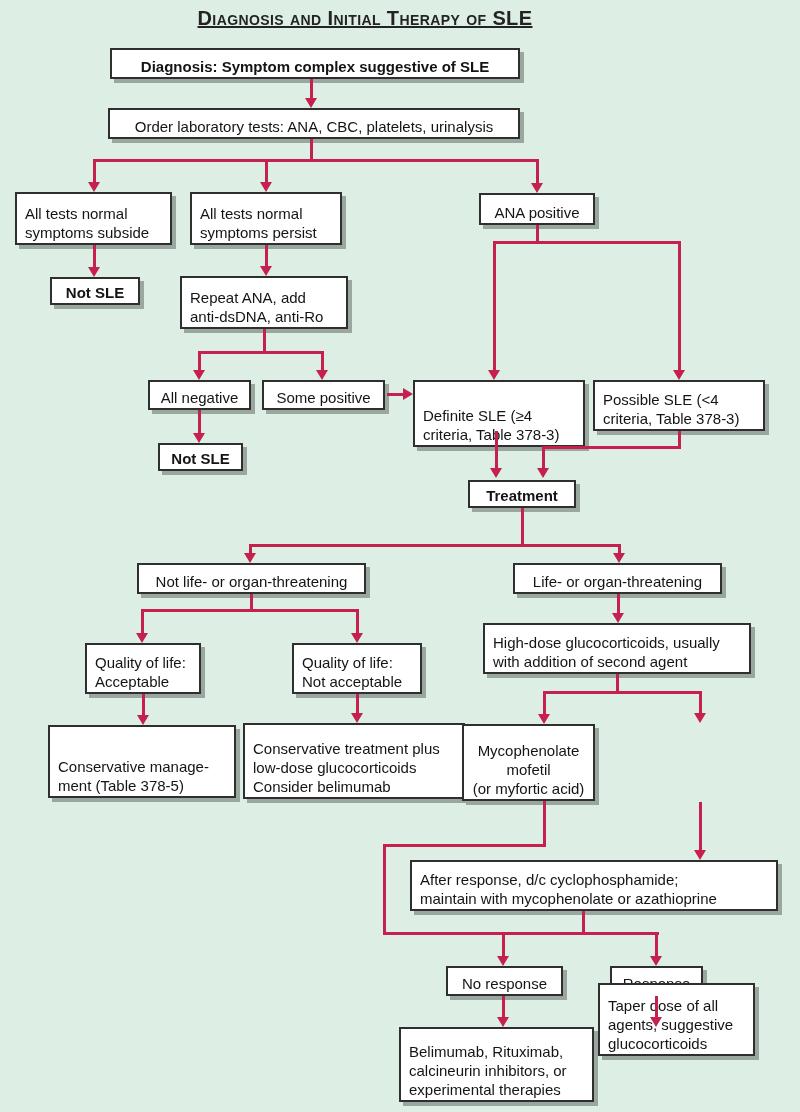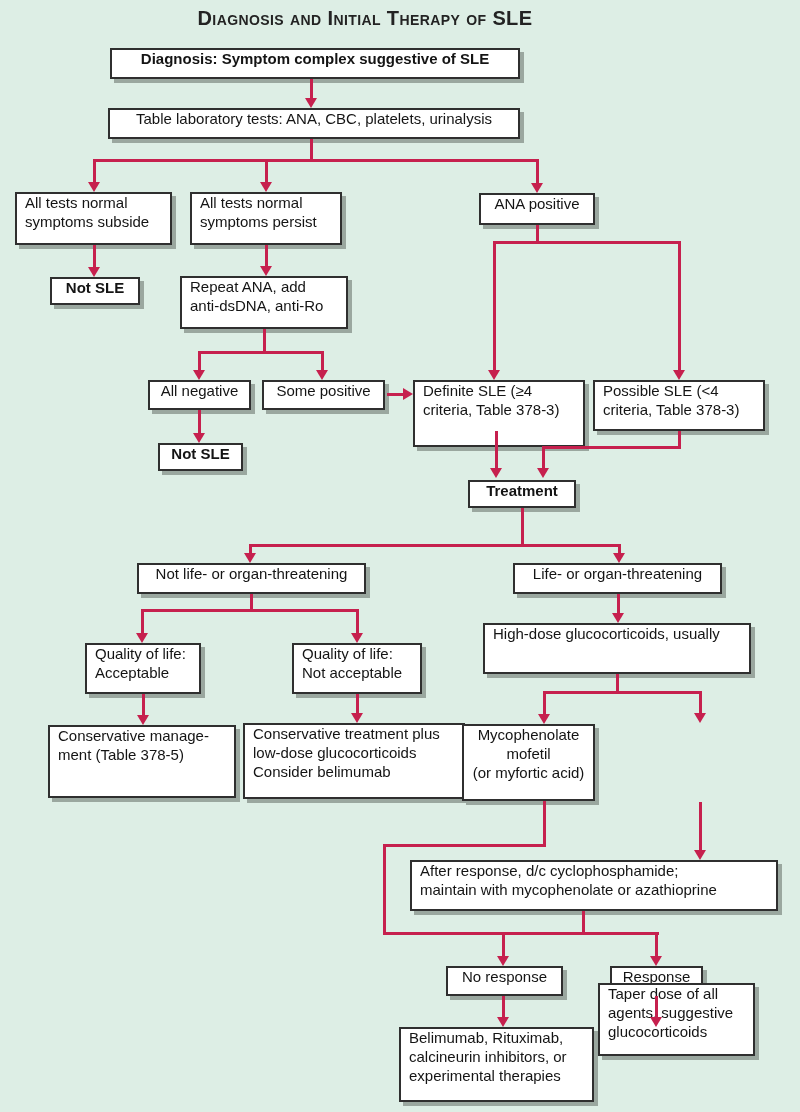--- a/index.html
+++ b/index.html
@@ -5,27 +5,27 @@
   html,body{margin:0;padding:0;}
   .canvas{
     position:relative;width:800px;height:1112px;overflow:hidden;
     background:#ddeee5;
     font-family:"Liberation Sans",sans-serif;
     color:#141414;
   }
   .title{
     position:absolute;top:7px;left:0;width:730px;text-align:center;
     font-size:20px;font-weight:bold;font-variant:small-caps;
-    letter-spacing:.4px;color:#232323;
+    letter-spacing:.4px;color:#232323;text-decoration:underline;
   }
   .node{
     position:absolute;box-sizing:border-box;
     background:#ffffff;border:2px solid #2f2f2f;
     box-shadow:4px 4px 0 #9aa79f;
-    display:flex;flex-direction:column;justify-content:flex-start;
+    display:flex;flex-direction:column;justify-content:flex-end;
     font-size:15px;line-height:1.26;color:#141414;
   }
   .node.center{align-items:center;text-align:center;}
   .node.left{align-items:flex-start;text-align:left;padding-left:8px;padding-right:5px;}
   .node.bold{font-weight:bold;}
   .b{font-weight:normal;}
   .line{display:block;}
   .vline,.hline{position:absolute;background:#c6204e;}
   .vline{width:3px;}
   .hline{height:3px;}
@@ -41,21 +41,21 @@
 
 <div class="canvas">
 
   <div class="title">Diagnosis and Initial Therapy of SLE</div>
 
   <div class="node center bold" style="left:110px;top:48px;width:410px;height:31px">
     <span class="line">Diagnosis: Symptom complex suggestive of SLE</span>
   </div>
 
   <div class="node center" style="left:108px;top:108px;width:412px;height:31px">
-    <span class="line">Table laboratory tests: ANA, CBC, platelets, urinalysis</span>
+    <span class="line">Order laboratory tests: ANA, CBC, platelets, urinalysis</span>
   </div>
 
   <div class="node left" style="left:15px;top:192px;width:157px;height:53px">
     <span class="line"><span class="b">All</span><span> tests normal</span></span>
     <span class="line">symptoms subside</span>
   </div>
 
   <div class="node left" style="left:190px;top:192px;width:152px;height:53px">
     <span class="line"><span class="b">All</span><span> tests normal</span></span>
     <span class="line">symptoms persist</span>
@@ -124,20 +124,21 @@
   </div>
 
   <div class="node left" style="left:243px;top:723px;width:222px;height:76px">
     <span class="line">Conservative treatment plus</span>
     <span class="line">low-dose glucocorticoids</span>
     <span class="line">Consider belimumab</span>
   </div>
 
   <div class="node left" style="left:483px;top:623px;width:268px;height:51px">
     <span class="line">High-dose glucocorticoids, usually</span>
+    <span class="line">with addition of second agent</span>
   </div>
 
   <div class="node center" style="left:462px;top:724px;width:133px;height:77px">
     <span class="line">Mycophenolate</span>
     <span class="line">mofetil</span>
     <span class="line">(or myfortic acid)</span>
   </div>
 
 
   <div class="node left" style="left:410px;top:860px;width:368px;height:51px">

